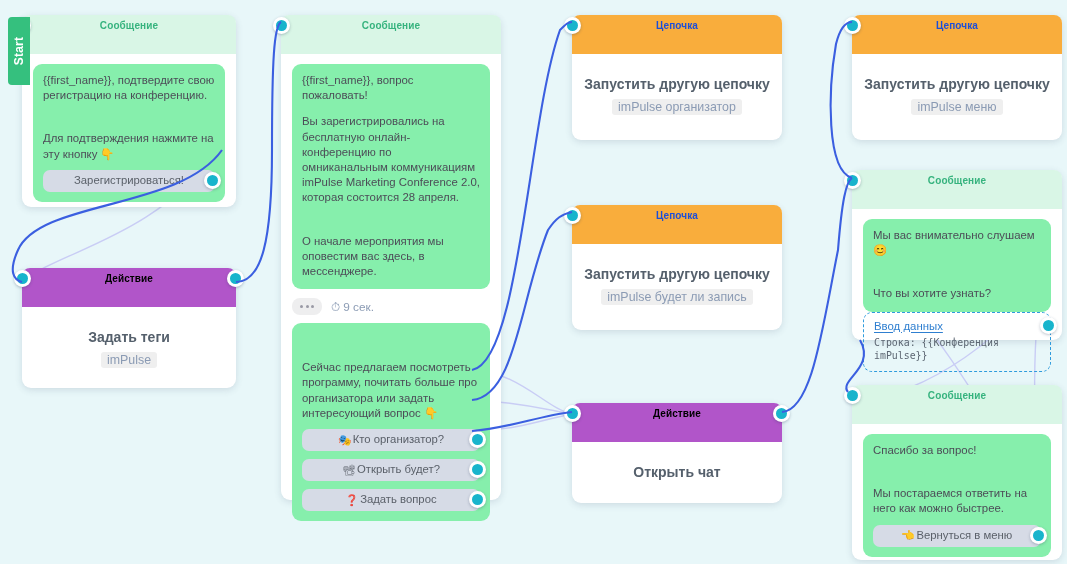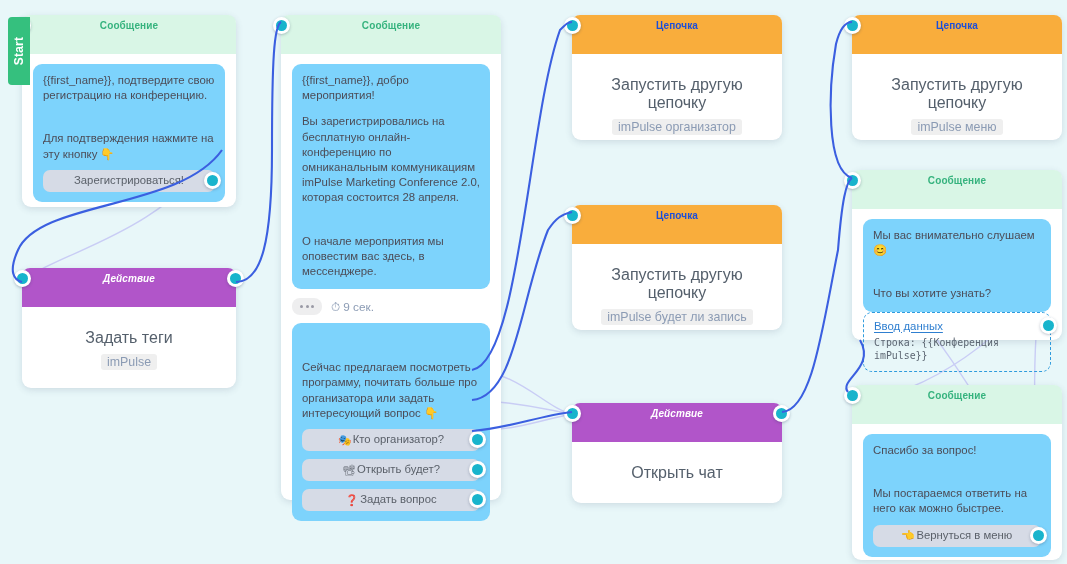--- a/index.html
+++ b/index.html
@@ -31,27 +31,27 @@
   .node-head{
     height:39px;line-height:22px;
     border-radius:8px 8px 0 0;
     text-align:center;
     font-size:10px;font-weight:bold;
     letter-spacing:.1px;
     user-select:none;
   }
   .head-msg{background:#d9f6e6;color:#36b37e;}
   .head-chain{background:#f9ad3c;color:#1d4ed8;}
-  .head-act{background:#b155c9;color:#ffffff;font-style:italic;}
+  .head-act{background:#b155c9;color:#000000;}
 
   .node-body{padding:10px 11px 12px 11px;}
 
   
   .bubble{
-    background:#7dd3fc;
+    background:#86efac;
     border-radius:9px;
     padding:9px 10px 10px 10px;
     font-size:11.4px;
     line-height:15.2px;
     color:#4c4c57;
   }
   .bubble p{margin:0 0 11px 0;}
   .bubble p:last-of-type{margin-bottom:0;margin-top:28px;}
 
   .qbtn{
@@ -69,21 +69,21 @@
   
   .timer-row{display:flex;align-items:center;margin:9px 0 8px 0;}
   .dots{
     width:30px;height:17px;border-radius:8px;background:#eeeeef;
     display:flex;align-items:center;justify-content:center;gap:2.5px;
   }
   .dots i{width:3px;height:3px;border-radius:50%;background:#9a9aa5;display:block;}
   .timer-txt{margin-left:9px;font-size:11.8px;color:#8b9bb4;display:flex;align-items:center;gap:3px;}
 
   
-  .center-line{text-align:center;font-size:16px;color:#55606c;margin:12px 0 0 0;}
+  .center-line{text-align:center;font-size:14px;color:#55606c;margin:12px 0 0 0;font-weight:bold;}
   .chip{
     display:inline-block;margin:7px auto 0 auto;
     background:#efefef;border-radius:3px;
     padding:1px 6px;
     font-size:12.4px;color:#8b9bb4;
   }
   .center-wrap{text-align:center;}
 
   
   .dinput{
@@ -173,21 +173,21 @@
       <div class="center-line">Задать теги</div>
       <div class="chip">imPulse</div>
     </div>
   </div>
 
   <div class="node" style="left:281px;top:15px;width:220px;height:485px;">
     <div class="node-head head-msg">Сообщение</div>
     <div class="port hl-l"></div>
     <div class="node-body">
       <div class="bubble">
-        <p>{{first_name}}, добро мероприятия!</p>
+        <p>{{first_name}}, вопрос пожаловать!</p>
         <p>Вы зарегистрировались на бесплатную онлайн-конференцию по омниканальным коммуникациям imPulse Marketing Conference 2.0, которая состоится 28 апреля.</p>
         <p>О начале мероприятия мы оповестим вас здесь, в мессенджере.</p>
       </div>
 
       <div class="timer-row">
         <div class="dots">
             <i></i>
             <i></i>
             <i></i>
           </div>

